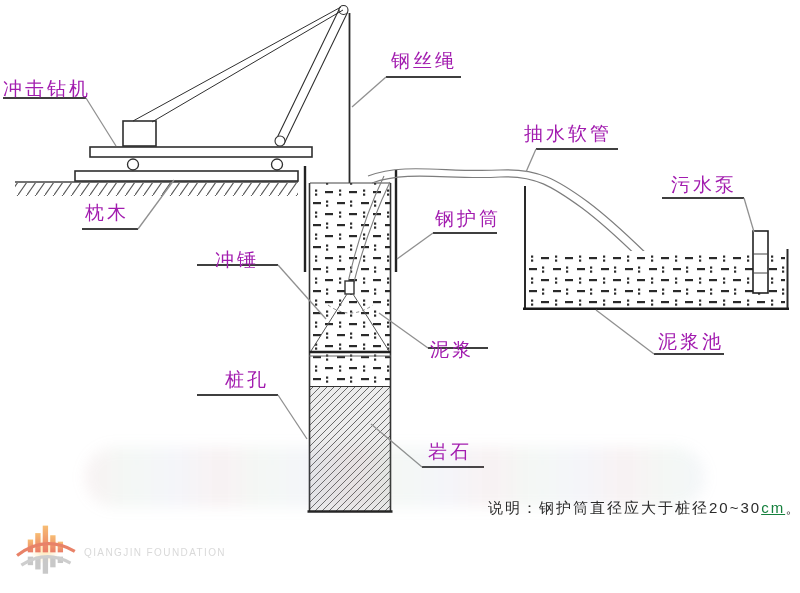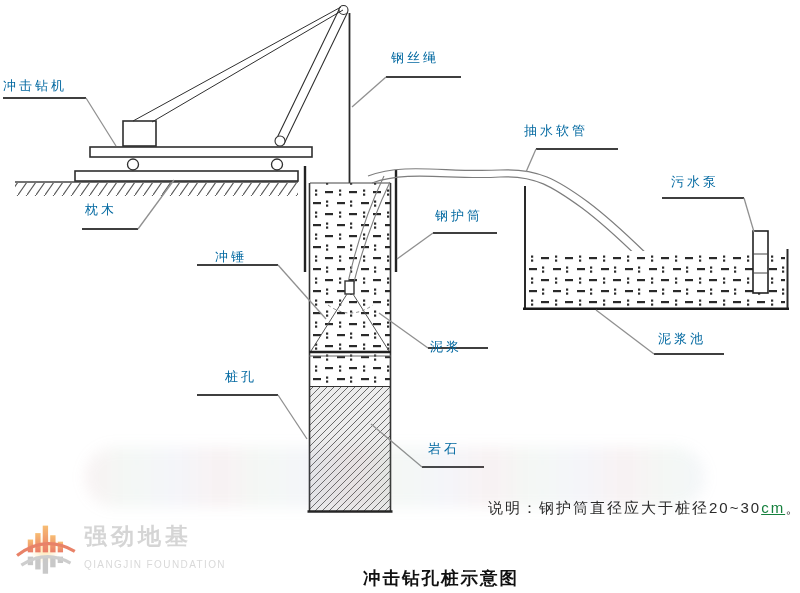--- a/index.html
+++ b/index.html
@@ -2,21 +2,21 @@
 <html><head>
 <meta charset="utf-8">
 <style>
   html,body{margin:0;padding:0;background:#ffffff;}
   .stage{
     position:relative;width:800px;height:593px;background:#ffffff;overflow:hidden;
     font-family:"Liberation Sans","DejaVu Sans",sans-serif;
   }
   .art{position:absolute;left:0;top:0;}
   .lbl{
-    position:absolute;font-size:13px;letter-spacing:3px;color:#0369a1;
+    position:absolute;font-size:19px;letter-spacing:3px;color:#a21caf;
     white-space:nowrap;line-height:1.1;
   }
   .note{
     position:absolute;left:488px;top:499px;font-size:15px;letter-spacing:2px;
     color:#2b2b2b;white-space:nowrap;
   }
   .note .unit{color:#15803d;text-decoration:underline;}
   .dtitle{
     position:absolute;left:363px;top:566px;font-size:17.5px;font-weight:600;
     letter-spacing:2px;color:#111;white-space:nowrap;
@@ -172,21 +172,20 @@
   <div class="lbl" style="left:671px;top:175px">污水泵</div>
   <div class="lbl" style="left:435px;top:209px">钢护筒</div>
   <div class="lbl" style="left:215px;top:250px">冲锤</div>
   <div class="lbl" style="left:430px;top:340px">泥浆</div>
   <div class="lbl" style="left:658px;top:332px">泥浆池</div>
   <div class="lbl" style="left:225px;top:370px">桩孔</div>
   <div class="lbl" style="left:428px;top:442px">岩石</div>
 
   <div class="note"><span>说明：</span><span>钢护筒直径应大于桩径20~30</span><span class="unit">cm</span><span>。</span></div>
 
-  <div class="dtitle">冲击钻孔桩示意图</div>
 
   <div class="logo">
     <svg width="62" height="66" viewBox="0 0 58 58">
       <circle cx="27" cy="31" r="14" fill="url(#glow2)"></circle>
       <defs>
         <radialGradient id="glow2" cx="0.5" cy="0.5" r="0.5">
           <stop offset="0" stop-color="#ffd98a" stop-opacity="0.95"></stop>
           <stop offset="1" stop-color="#ffd98a" stop-opacity="0"></stop>
         </radialGradient>
         <linearGradient id="barGrad2" x1="0" y1="0" x2="0" y2="1">
@@ -203,18 +202,17 @@
         <rect x="11" y="38" width="5" height="8" fill="#b3b3b3"></rect>
         <rect x="18" y="38" width="5" height="12" fill="#b3b3b3"></rect>
         <rect x="25" y="38" width="5" height="16" fill="#b3b3b3"></rect>
         <rect x="32" y="38" width="5" height="10" fill="#b3b3b3"></rect>
         <rect x="39" y="38" width="5" height="6" fill="#b3b3b3"></rect>
       </g>
       <path d="M1,37 Q27,17 55,33" stroke="#e0532f" stroke-width="3" fill="none"></path>
       <path d="M5,46 Q28,31 51,44" stroke="#bcbcbc" stroke-width="3" fill="none"></path>
     </svg>
     <div class="logo-txt">
-      <div class="logo-cn">强劲地基</div>
       <div class="logo-en">QIANGJIN FOUNDATION</div>
     </div>
   </div>
 
 </div>
 
 </body></html>

